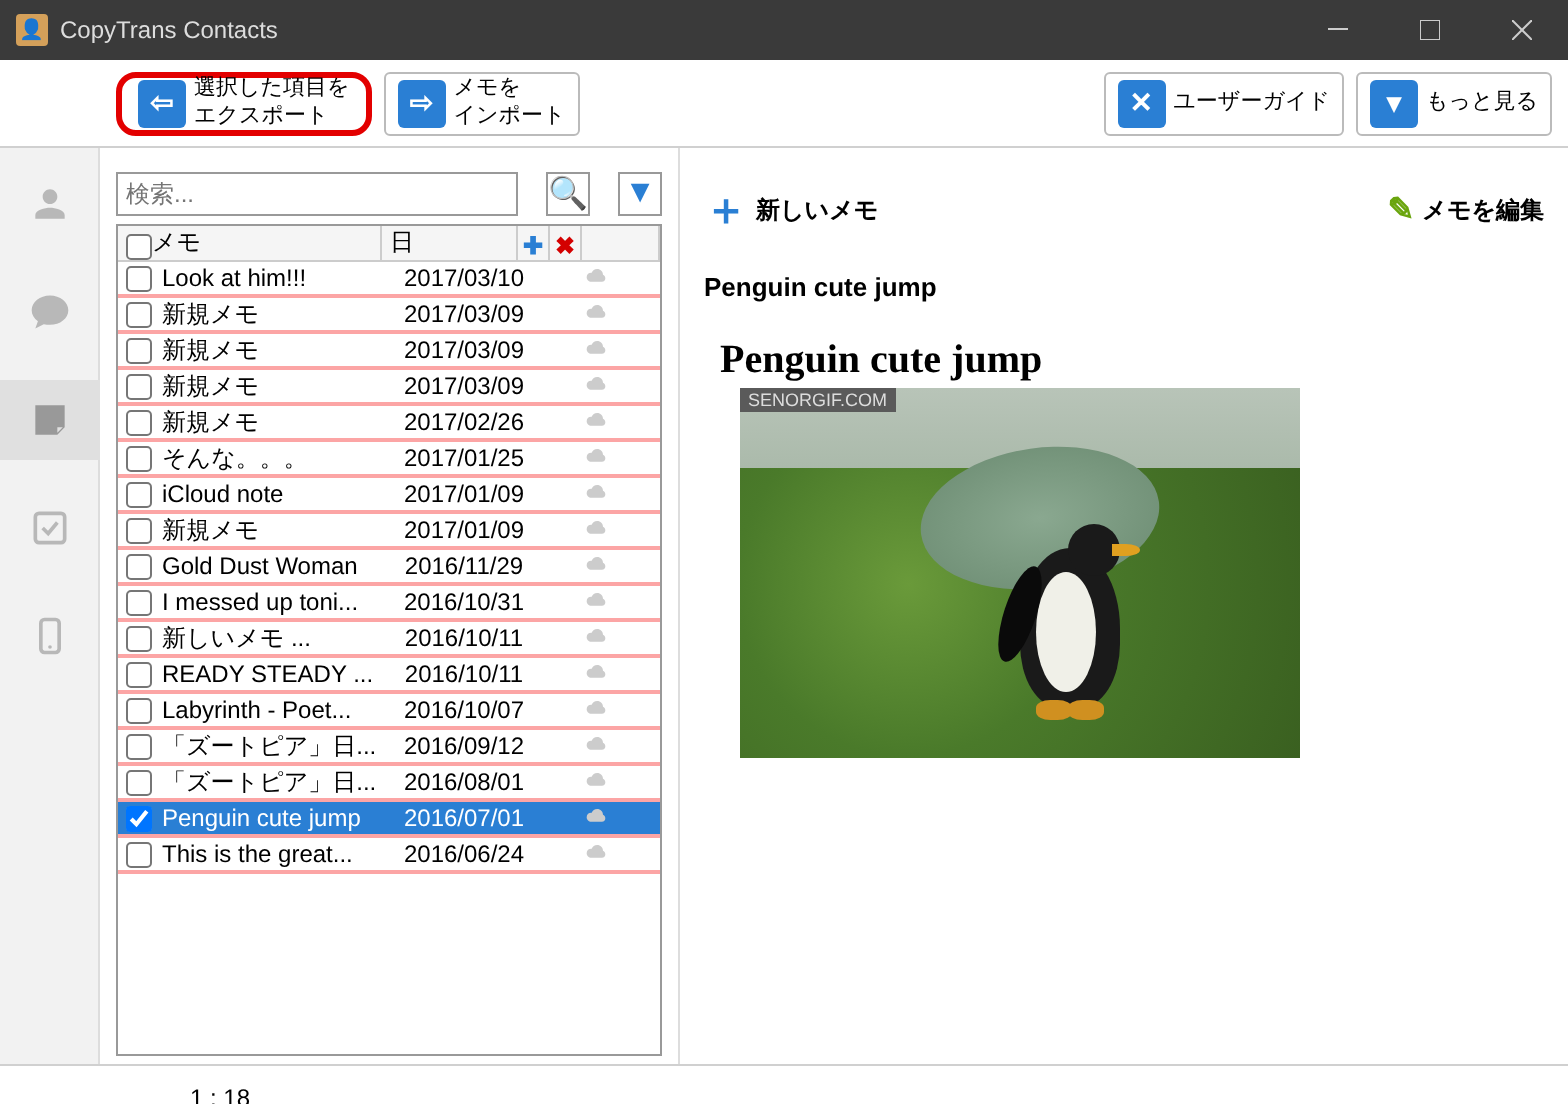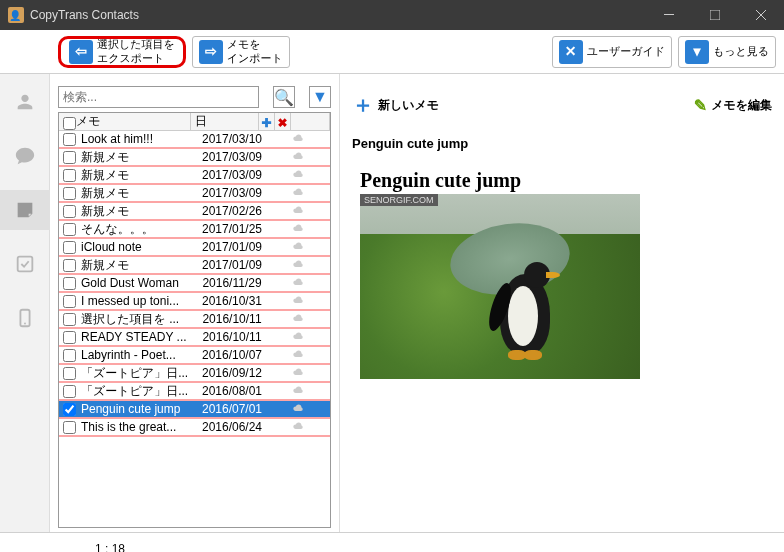--- a/index.html
+++ b/index.html
@@ -37,21 +37,21 @@
 .row.selected { background: #2a7fd4; color: #fff; }
 .row.selected .c3 { color: #a7cdf0; }
 .rightpane { flex: 1; padding: 10px 12px; display: flex; flex-direction: column; }
 .rtop { display: flex; align-items: center; margin-bottom: 16px; margin-top: 6px; }
 .rtop .rspacer { flex: 1; }
 .rbtn { display: flex; align-items: center; gap: 4px; font-size: 12px; font-weight: bold; cursor:pointer; }
 .rbtn .plus { color: #2a7fd4; font-size: 22px; font-weight: bold; }
 .rbtn .pen { color: #6aa50e; font-size: 16px; }
 .notetitle { font-size: 13px; font-weight: bold; margin-bottom: 18px; }
 .notebody { font-size: 20px; font-weight: bold; font-family: Georgia, serif; margin-bottom: 2px; padding-left: 8px;}
-.image { width: 280px; height: 185px; position: relative; margin-left: 8px; overflow:hidden; }
+.image { width: 280px; height: 185px; position: relative; margin-left: 18px; overflow:hidden; }
 .image .watermark { position: absolute; top: 0; left: 0; background: #5a5a5a; color: #ddd; font-size: 9px; padding: 1px 4px; font-family: Arial; z-index:2;}
 .image .sky { position:absolute;top:0;left:0;right:0;height:48px;
   background: linear-gradient(#b8c4b8,#a8b8a8); }
 .image .grass { position:absolute;top:40px;left:0;right:0;bottom:0;
   background: radial-gradient(circle at 30% 40%, #6a9a3a 0%, #4a7a2a 40%, #3a6020 100%); }
 .image .water { position:absolute;top:30px;left:90px;width:120px;height:70px;
   background: radial-gradient(ellipse, #8aa890 0%, #6a8a70 100%); border-radius: 50%; transform: rotate(-8deg);}
 .image .penguin { position:absolute; top:60px; left:120px; width:90px; height:110px; }
 .image .penguin .body { position:absolute; width:50px; height:80px; background:#1a1a1a; border-radius: 50% 50% 40% 40%; top:20px; left:20px; }
 .image .penguin .belly { position:absolute; width:30px; height:60px; background:#f0f0e8; border-radius:50%; top:32px; left:28px;}
@@ -241,21 +241,21 @@
           <div class="row">
             <input type="checkbox" style="">
             <div class="c1">I messed up toni...</div>
             <div class="c2">2016/10/31</div>
             <div class="c3"><span class="cloud"><svg viewBox="0 0 24 16">
                   <path d="M18 7c0-2.8-2.2-5-5-5-2.2 0-4 1.4-4.7 3.3C6.4 5 4 6.3 4 9c0 2.2 1.8 4 4 4h9c1.9 0 3-1.3 3-3 0-1.5-1-2.8-2-3z"></path>
                 </svg></span></div>
           </div>
           <div class="row">
             <input type="checkbox" style="">
-            <div class="c1">選択した項目を ...</div>
+            <div class="c1">新しいメモ ...</div>
             <div class="c2">2016/10/11</div>
             <div class="c3"><span class="cloud"><svg viewBox="0 0 24 16">
                   <path d="M18 7c0-2.8-2.2-5-5-5-2.2 0-4 1.4-4.7 3.3C6.4 5 4 6.3 4 9c0 2.2 1.8 4 4 4h9c1.9 0 3-1.3 3-3 0-1.5-1-2.8-2-3z"></path>
                 </svg></span></div>
           </div>
           <div class="row">
             <input type="checkbox" style="">
             <div class="c1">READY STEADY ...</div>
             <div class="c2">2016/10/11</div>
             <div class="c3"><span class="cloud"><svg viewBox="0 0 24 16">

